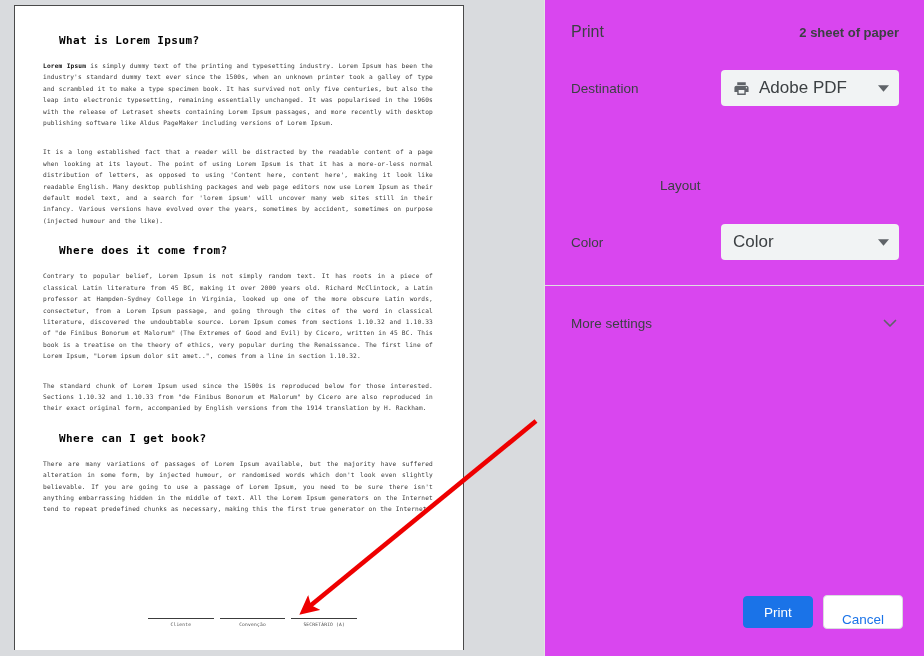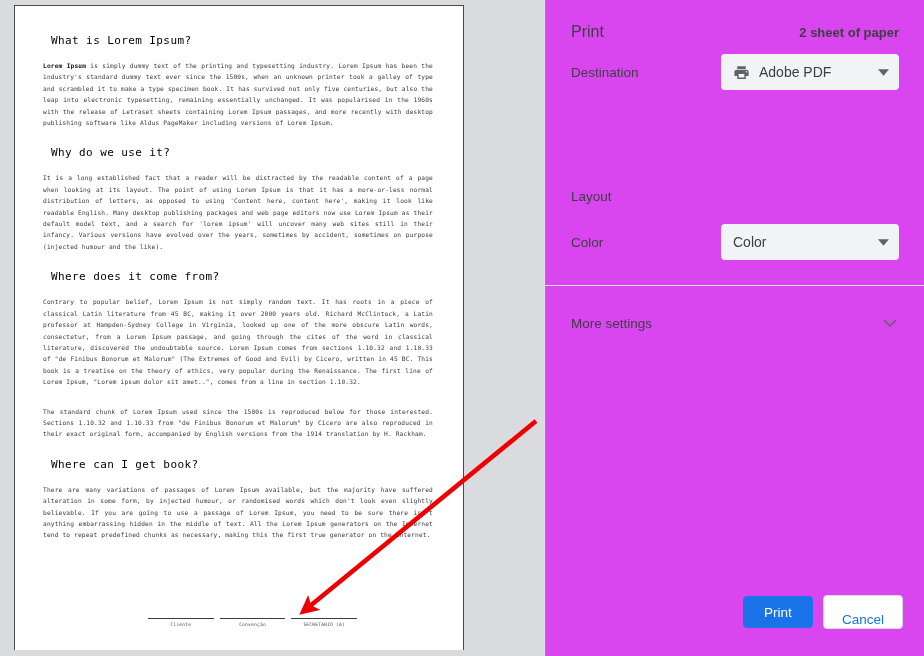--- a/index.html
+++ b/index.html
@@ -39,24 +39,24 @@
   #doc-body {
     position: absolute;
     left: 28px;
     top: 28px;
     width: 390px;
     font-family: "DejaVu Sans Mono", "Liberation Mono", monospace;
     color: #2b2b2b;
   }
   .doc-h {
     font-size: 11px;
-    font-weight: normal;
+    font-weight: bold;
     letter-spacing: 0.4px;
     color: #000000;
-    margin: 0 0 13px 8px;
+    margin: 0 0 13px 16px;
   }
   .doc-p {
     font-size: 6.2px;
     line-height: 11.4px;
     text-align: justify;
     margin: 0 0 18px 0;
     color: #3a3a3a;
     letter-spacing: 0.15px;
   }
   .doc-p b { color: #111; }
@@ -143,21 +143,21 @@
     width: 189px;
     height: 36px;
     background: #f1f3f4;
     border-radius: 4px;
     display: flex;
     align-items: center;
     padding: 0 10px 0 12px;
     cursor: pointer;
   }
   .select-value {
-    font-size: 14px;
+    font-size: 17px;
     color: #3c4043;
     white-space: nowrap;
     overflow: hidden;
     text-overflow: ellipsis;
     flex: 1;
   }
   .printer-ico {
     width: 17px; height: 17px;
     margin-right: 9px;
     flex-shrink: 0;
@@ -241,21 +241,20 @@
 <div id="root">
 
   <div id="preview-area">
 
     <div id="page-sheet">
       <div id="doc-body">
 
         <h2 class="doc-h">What is Lorem Ipsum?</h2>
         <p class="doc-p"><b>Lorem Ipsum</b><span> is simply dummy text of the printing and typesetting industry. Lorem Ipsum has been the industry's standard dummy text ever since the 1500s, when an unknown printer took a galley of type and scrambled it to make a type specimen book. It has survived not only five centuries, but also the leap into electronic typesetting, remaining essentially unchanged. It was popularised in the 1960s with the release of Letraset sheets containing Lorem Ipsum passages, and more recently with desktop publishing software like Aldus PageMaker including versions of Lorem Ipsum.</span></p>
 
-        <h2 class="doc-h gap-before-h">Why do we use it?</h2>
         <p class="doc-p">It is a long established fact that a reader will be distracted by the readable content of a page when looking at its layout. The point of using Lorem Ipsum is that it has a more-or-less normal distribution of letters, as opposed to using 'Content here, content here', making it look like readable English. Many desktop publishing packages and web page editors now use Lorem Ipsum as their default model text, and a search for 'lorem ipsum' will uncover many web sites still in their infancy. Various versions have evolved over the years, sometimes by accident, sometimes on purpose (injected humour and the like).</p>
 
         <h2 class="doc-h gap-before-h">Where does it come from?</h2>
         <p class="doc-p">Contrary to popular belief, Lorem Ipsum is not simply random text. It has roots in a piece of classical Latin literature from 45 BC, making it over 2000 years old. Richard McClintock, a Latin professor at Hampden-Sydney College in Virginia, looked up one of the more obscure Latin words, consectetur, from a Lorem Ipsum passage, and going through the cites of the word in classical literature, discovered the undoubtable source. Lorem Ipsum comes from sections 1.10.32 and 1.10.33 of "de Finibus Bonorum et Malorum" (The Extremes of Good and Evil) by Cicero, written in 45 BC. This book is a treatise on the theory of ethics, very popular during the Renaissance. The first line of Lorem Ipsum, "Lorem ipsum dolor sit amet..", comes from a line in section 1.10.32.</p>
         <p class="doc-p">The standard chunk of Lorem Ipsum used since the 1500s is reproduced below for those interested. Sections 1.10.32 and 1.10.33 from "de Finibus Bonorum et Malorum" by Cicero are also reproduced in their exact original form, accompanied by English versions from the 1914 translation by H. Rackham.</p>
 
         <h2 class="doc-h gap-before-h">Where can I get book?</h2>
         <p class="doc-p">There are many variations of passages of Lorem Ipsum available, but the majority have suffered alteration in some form, by injected humour, or randomised words which don't look even slightly believable. If you are going to use a passage of Lorem Ipsum, you need to be sure there isn't anything embarrassing hidden in the middle of text. All the Lorem Ipsum generators on the Internet tend to repeat predefined chunks as necessary, making this the first true generator on the Internet.</p>
 
       </div>
@@ -286,35 +285,35 @@
     </svg>
   </div>
 
   <div id="print-panel">
 
     <div id="panel-header">
       <div id="panel-title">Print</div>
       <div id="sheet-count">2 sheet of paper</div>
     </div>
 
-    <div class="setting-row" style="top:54px;">
+    <div class="setting-row" style="top:70px;">
       <div class="setting-label">Destination</div>
       <div class="select-box">
         <svg class="printer-ico" viewBox="0 0 24 24" fill="#5f6368">
           <path d="M19 8H5c-1.66 0-3 1.34-3 3v6h4v4h12v-4h4v-6c0-1.66-1.34-3-3-3zm-3 11H8v-5h8v5zm3-7c-.55 0-1-.45-1-1s.45-1 1-1 1 .45 1 1-.45 1-1 1zm-1-9H6v4h12V3z"></path>
         </svg>
         <span class="select-value">Adobe PDF</span>
         <svg class="caret-ico" viewBox="0 0 10 6">
             <polygon points="0,0 10,0 5,6" fill="#5f6368"></polygon>
           </svg>
       </div>
     </div>
 
 
-    <div class="setting-row" style="top:178px;">
+    <div class="setting-row" style="top:178px;flex-direction:column;">
       <div class="setting-label">Layout</div>
     </div>
 
     <div class="setting-row" style="top:224px;">
       <div class="setting-label">Color</div>
       <div class="select-box">
         <span class="select-value">Color</span>
         <svg class="caret-ico" viewBox="0 0 10 6">
             <polygon points="0,0 10,0 5,6" fill="#5f6368"></polygon>
           </svg>

